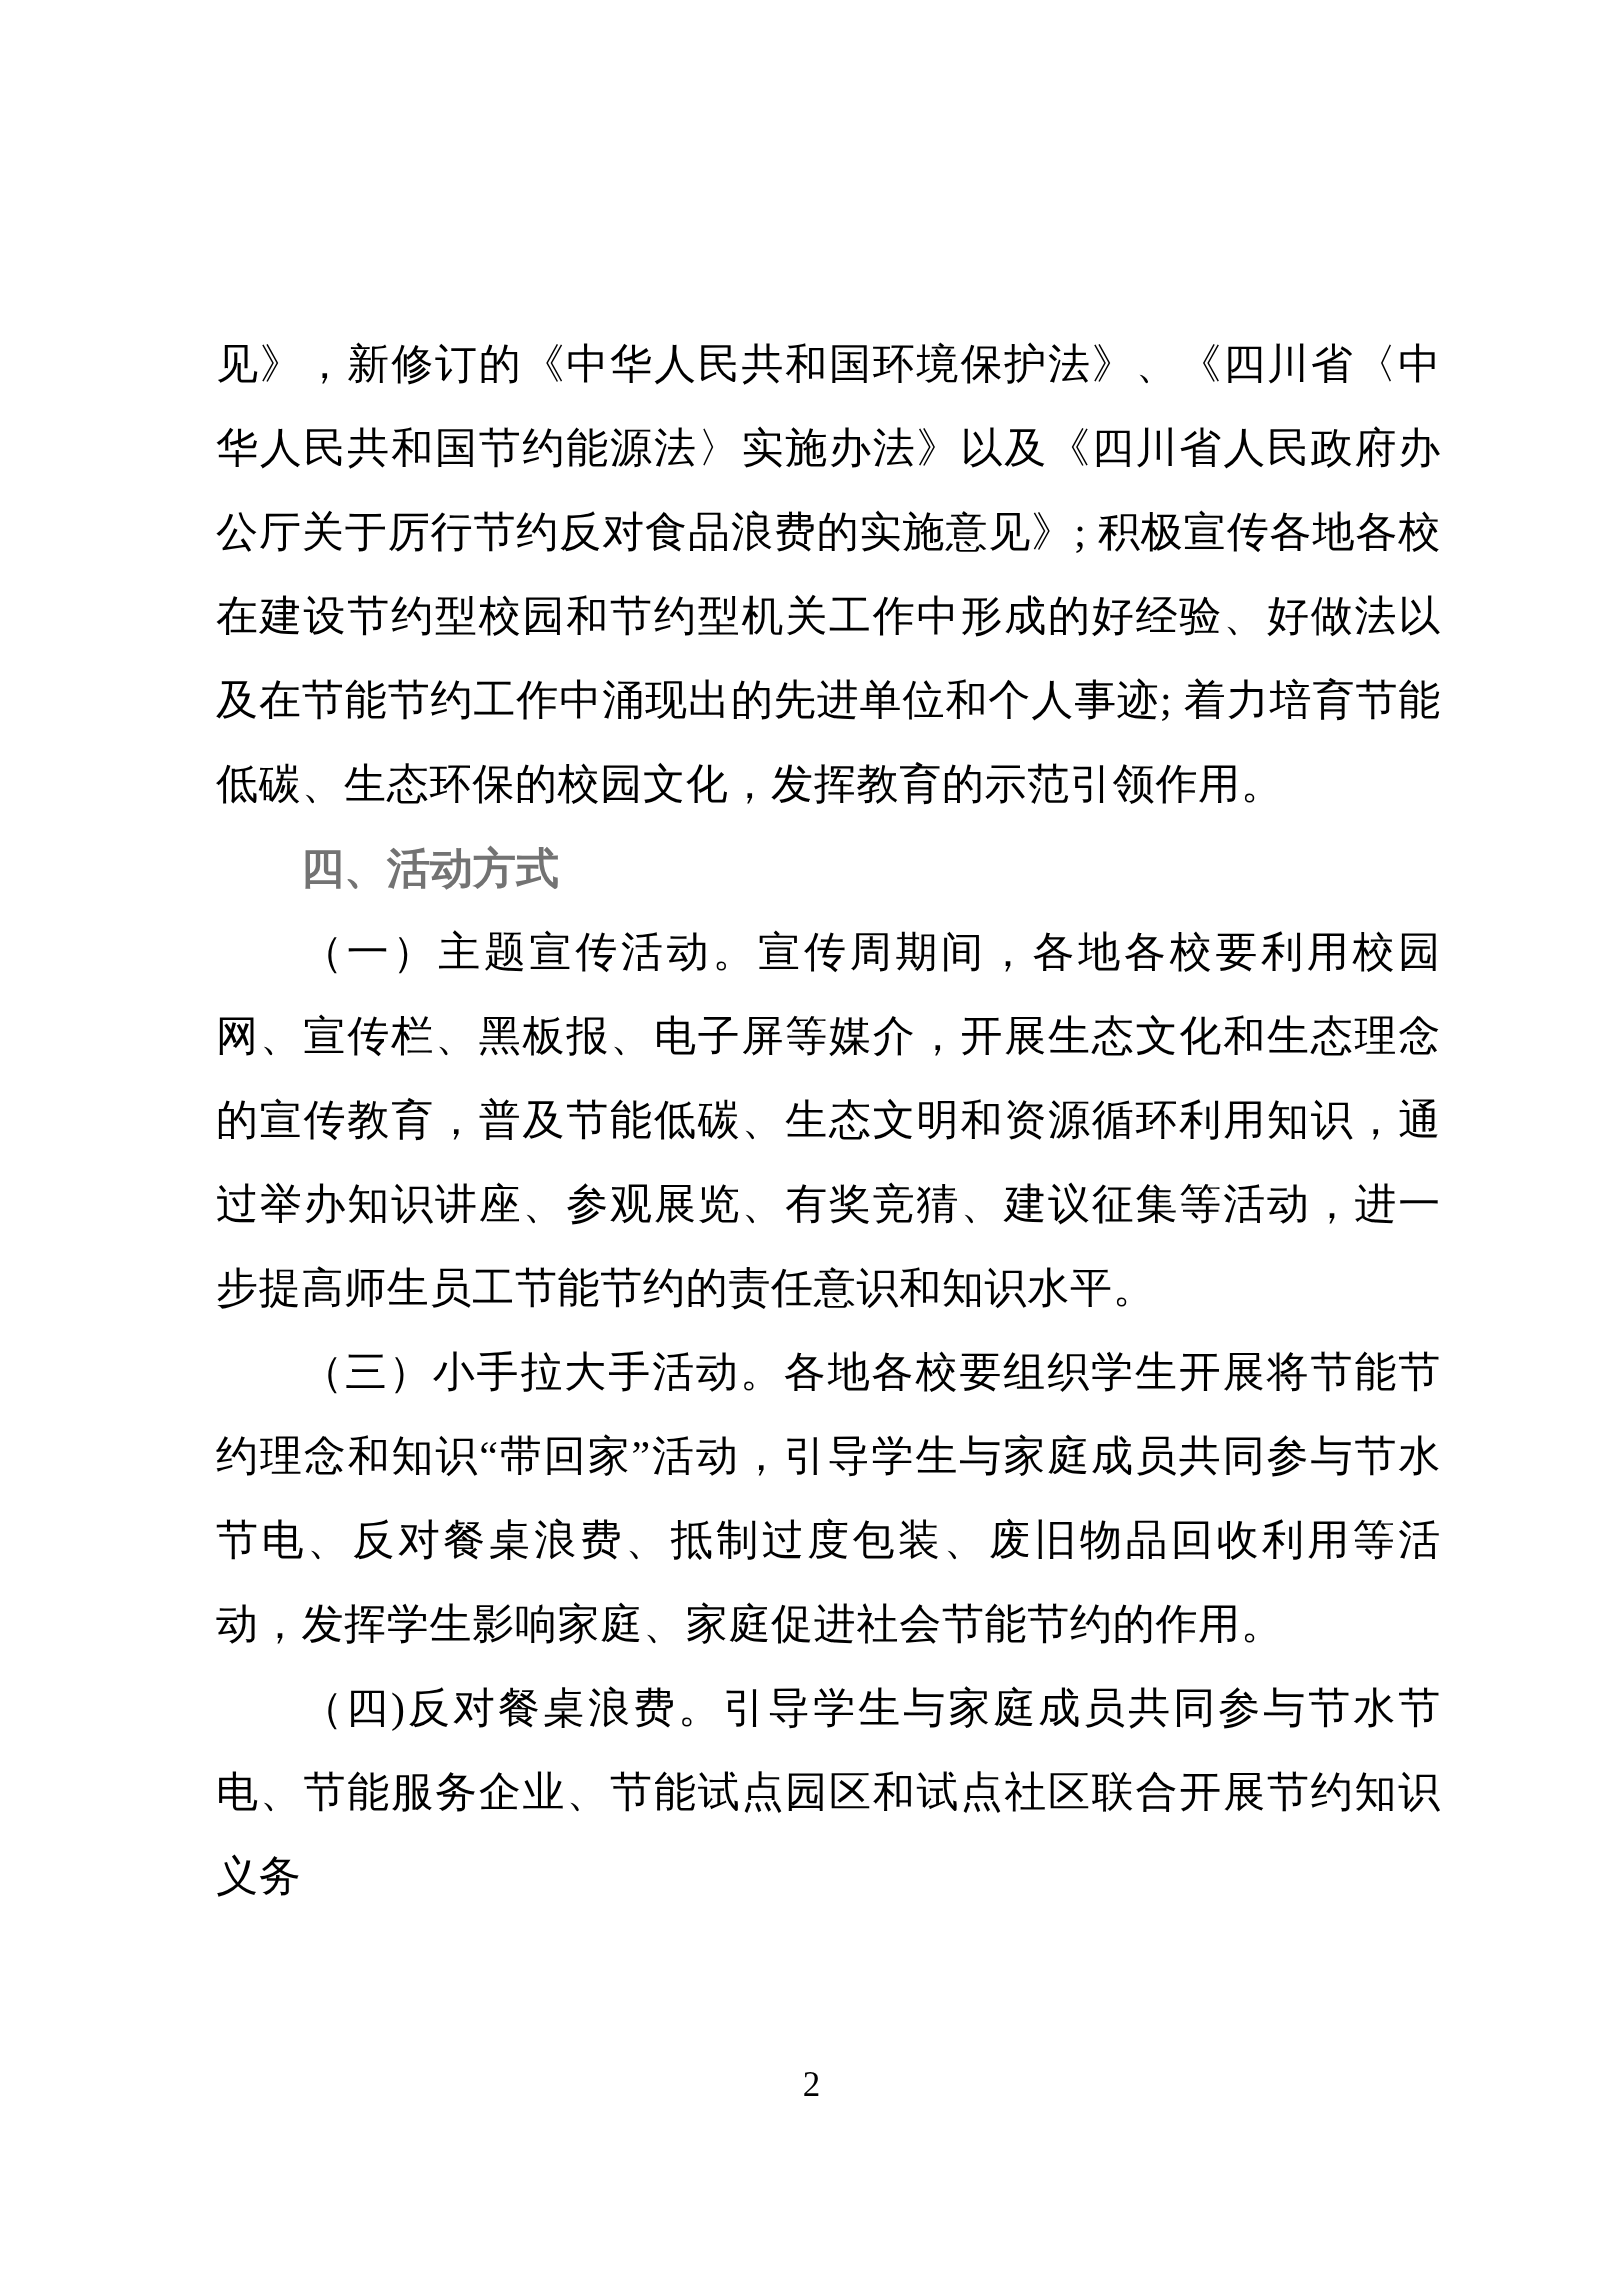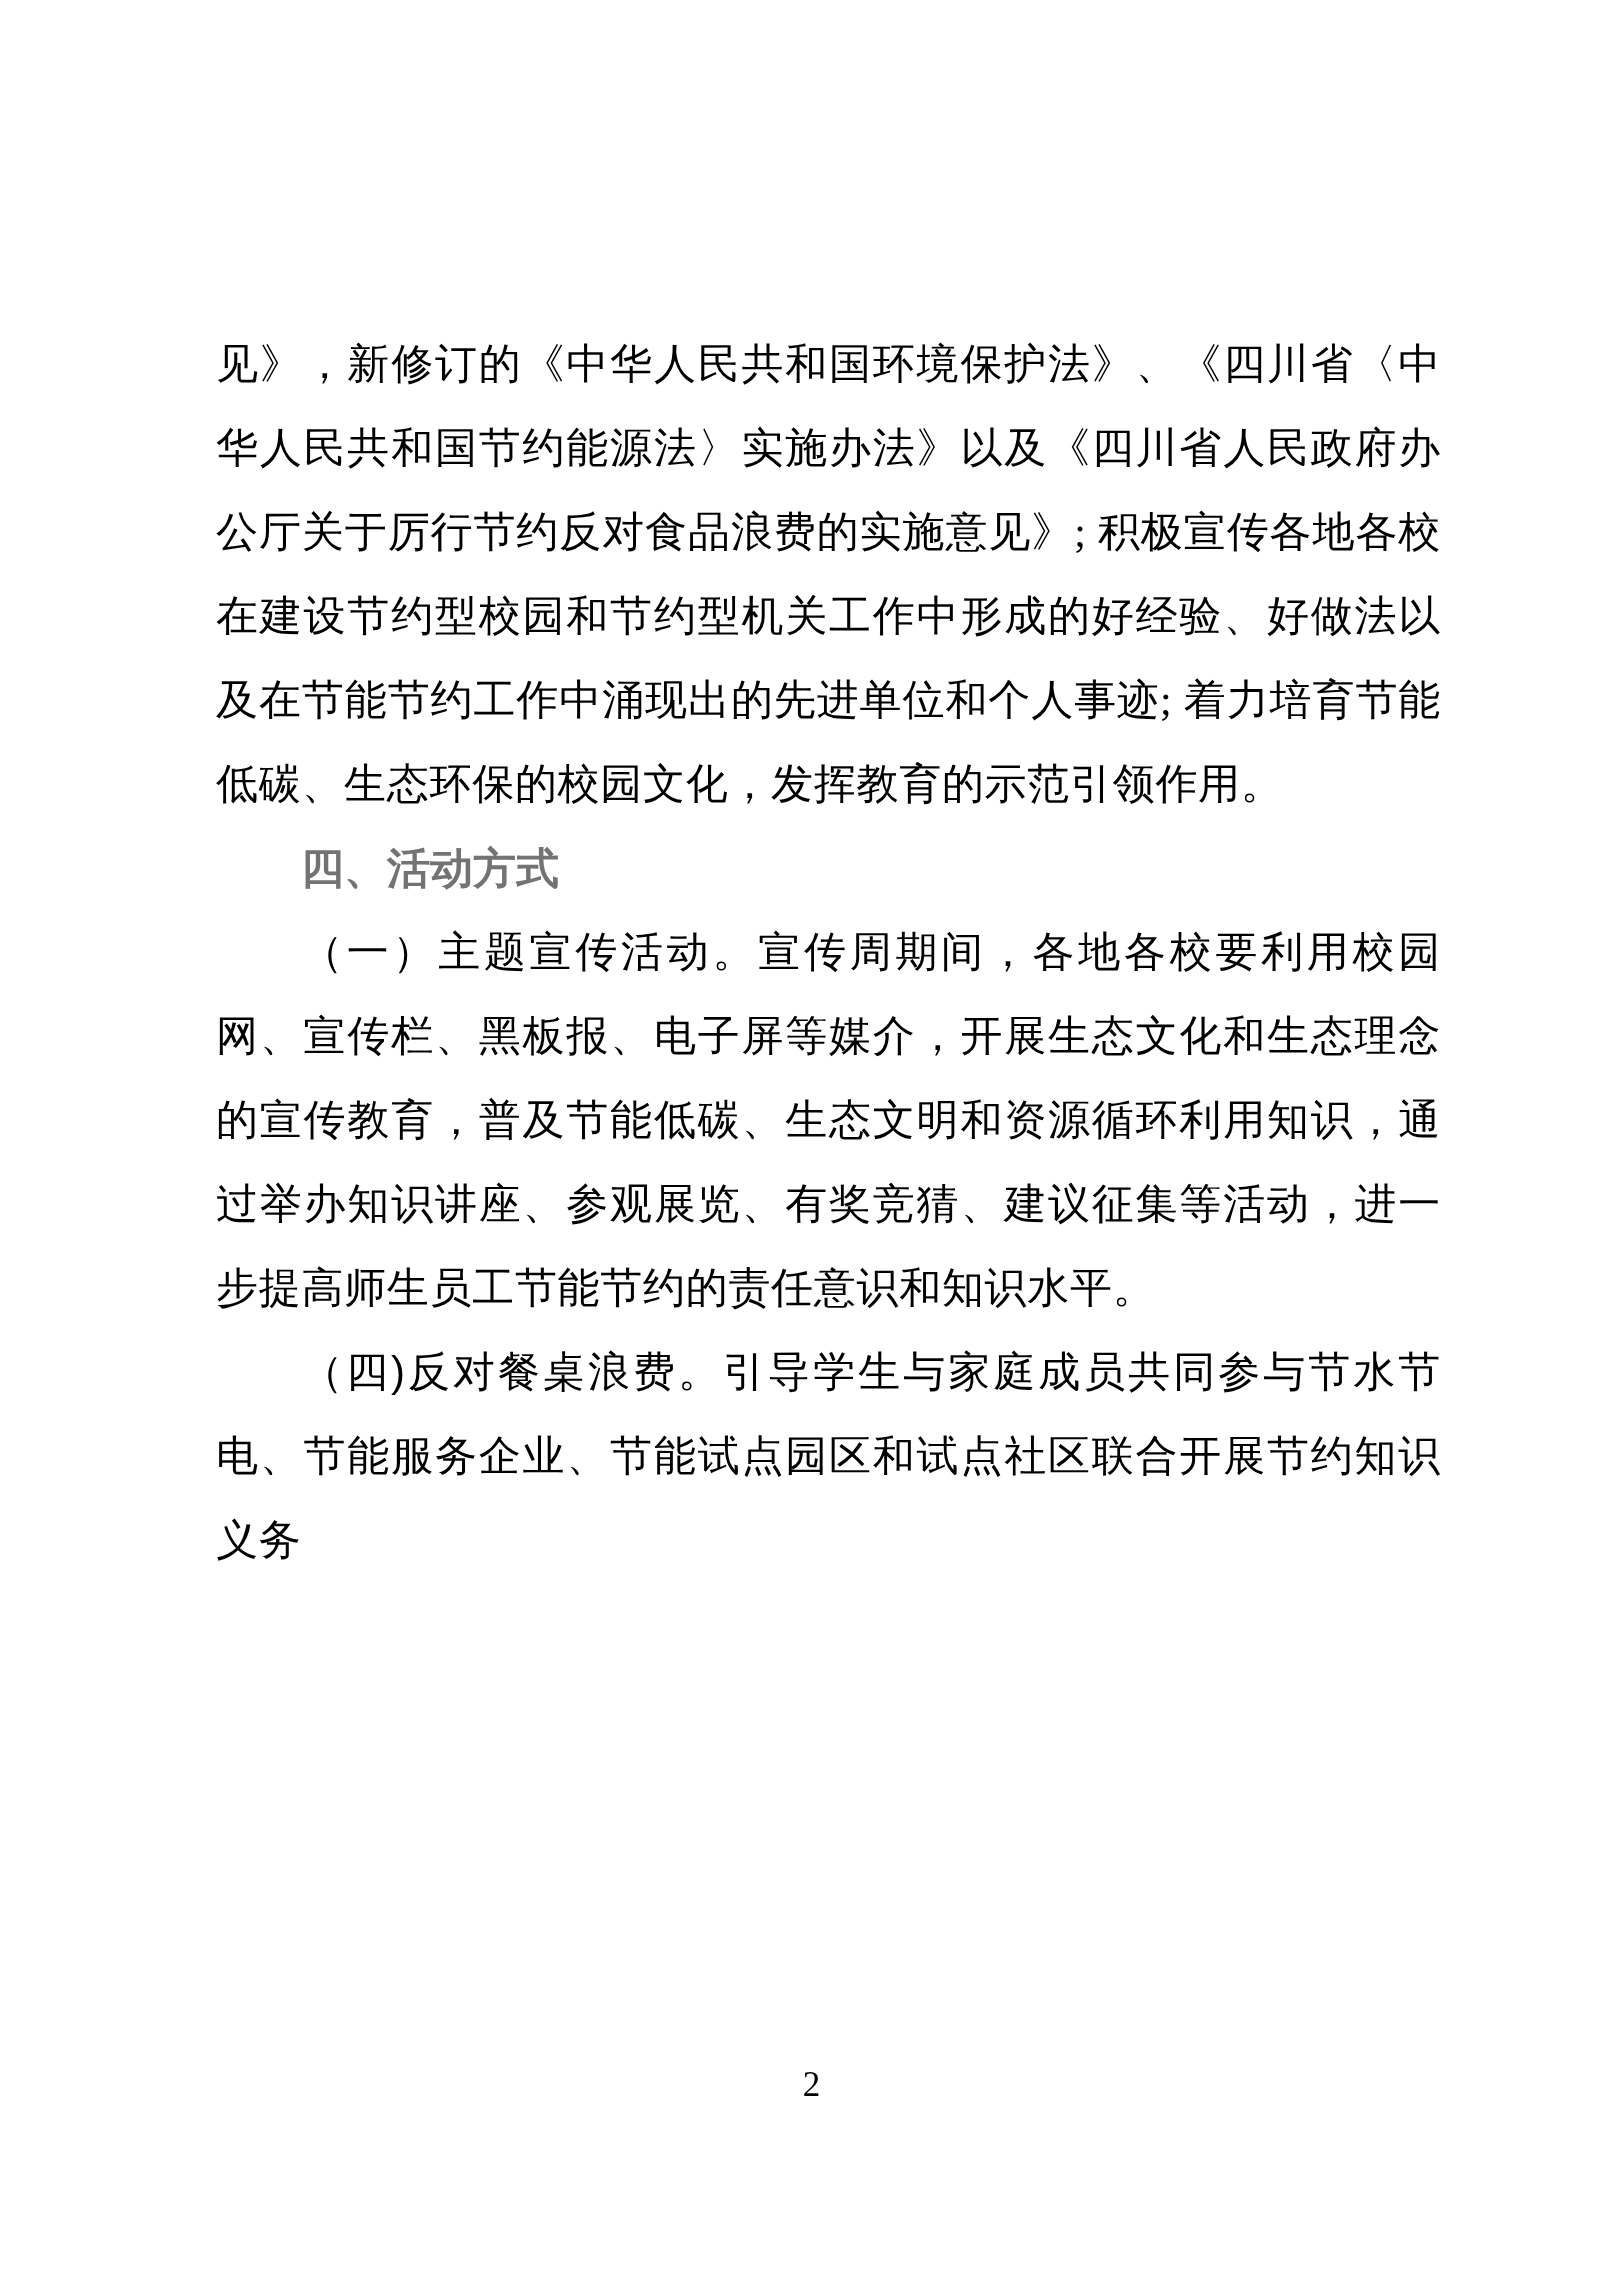--- a/index.html
+++ b/index.html
@@ -30,21 +30,21 @@
     text-align: justify;
     text-justify: inter-character;
     letter-spacing: 0.7px;
     color: #000000;
   }
   .para.indent {
     text-indent: 85px;
   }
   .lead {
     
-    font-family: Liberation Sans, sans-serif;
+    font-family: Liberation Serif, serif;
   }
   .heading {
     margin: 0;
     font-size: 43px;
     line-height: 84px;
     font-weight: bold;
     font-family: "Liberation Sans", sans-serif;
     text-indent: 85px;
     color: #737373;
   }
@@ -66,20 +66,21 @@
 <div class="page">
   <div class="content">
 
     <p class="para"><span>见》，新修订的《中华人民共和国环境保护法》、《四川省〈中华人民共和国节约能源法〉实施办法》以及《四川省人民政府办公厅关于厉行节约反对食品浪费的实施意见》; 积极宣传各地各校在建设节约型校园和节约型机关工作中形成的好经验、好做法以及在节能节约工作中涌现出的先进单位和个人事迹; 着力培育节能低碳、生态环保的校园文化，发挥教育的示范引领作用。</span></p>
 
     <p class="heading"><span>四、活动方式</span></p>
 
     <p class="para indent"><span class="lead">（一）主题宣传活动。</span><span>宣传周期间，各地各校要利用校园网、宣传栏、黑板报、电子屏等媒介，开展生态文化和生态理念的宣传教育，普及节能低碳、生态文明和资源循环利用知识，通过举办知识讲座、参观展览、有奖竞猜、建议征集等活动，进一步提高师生员工节能节约的责任意识和知识水平。</span></p>
 
 
+    <p class="para indent"><span class="lead">（三）小手拉大手活动。</span><span>各地各校要组织学生开展将节能节约理念和知识“带回家”活动，引导学生与家庭成员共同参与节水节电、反对餐桌浪费、抵制过度包装、废旧物品回收利用等活动，发挥学生影响家庭、家庭促进社会节能节约的作用。</span></p>
 
     <p class="para indent"><span class="lead">（四)反对餐桌浪费。</span><span>引导学生与家庭成员共同参与节水节电、节能服务企业、节能试点园区和试点社区联合开展节约知识义务</span></p>
 
   </div>
 
   <div class="page-number">2</div>
 </div>
 
 
 </body></html>

